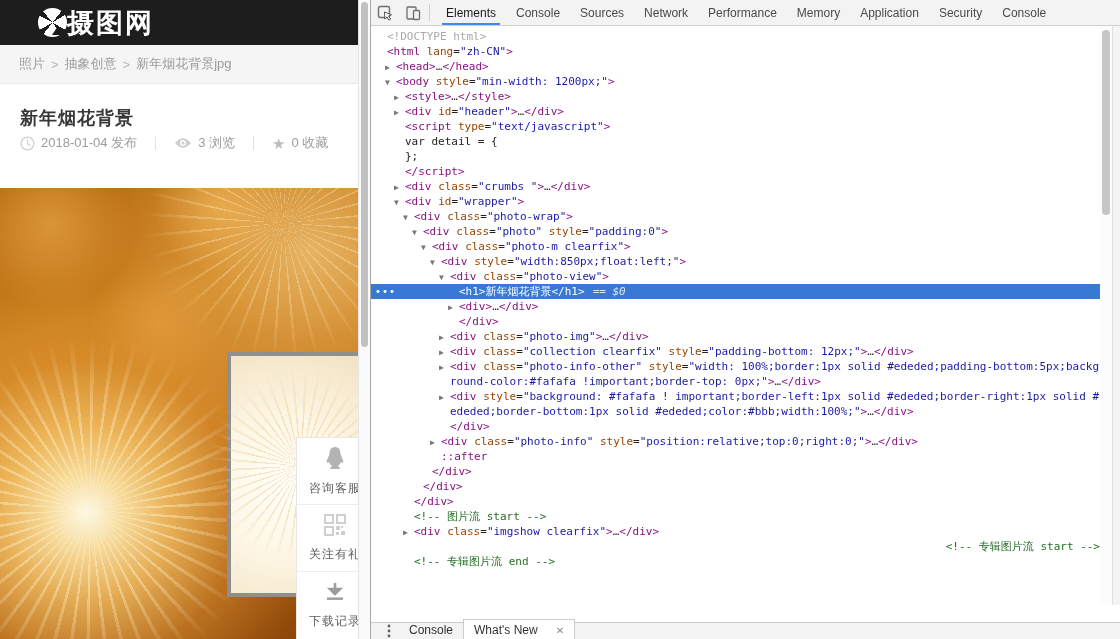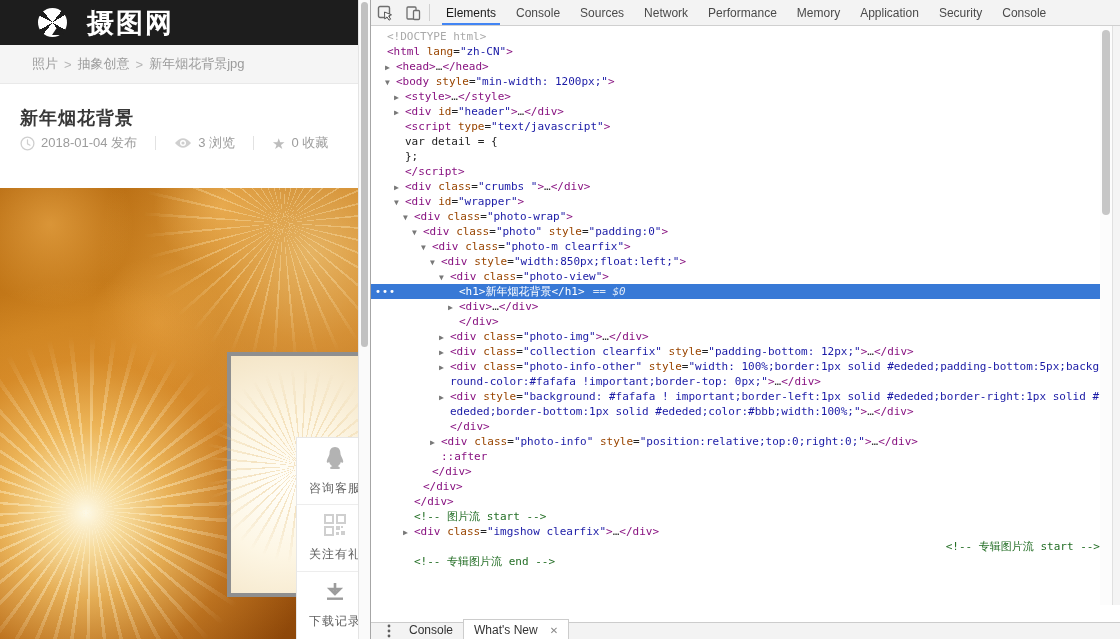--- a/index.html
+++ b/index.html
@@ -2,30 +2,30 @@
 <html><head>
 <meta charset="utf-8">
 <style>
   * { margin:0; padding:0; box-sizing:border-box; }
   html,body { width:1120px; height:639px; overflow:hidden; font-family:"Liberation Sans",sans-serif; background:#fff; }
   #stage { position:relative; width:1120px; height:639px; overflow:hidden; background:#fff; }
 
   
   .site-pane { position:absolute; left:0; top:0; width:358px; height:639px; overflow:hidden; background:#fff; }
   .site-header { position:absolute; left:0; top:0; width:100%; height:45px; background:#1d1d1d; display:flex; align-items:center; padding-left:38px; }
-  .logo-wrap { display:flex; align-items:center; gap:20px; }
+  .logo-wrap { display:flex; align-items:center; gap:0; }
   .logo-icon { width:29px; height:29px; border-radius:50%;
      background:conic-gradient(#fff 0 38deg,#1d1d1d 38deg 58deg,#fff 58deg 120deg,#1d1d1d 120deg 144deg,#fff 144deg 218deg,#1d1d1d 218deg 240deg,#fff 240deg 298deg,#1d1d1d 298deg 320deg,#fff 320deg 360deg);
      position:relative; }
   .logo-icon::after { content:""; position:absolute; right:3px; bottom:2px; width:0; height:0;
      border-left:6px solid transparent; border-right:6px solid transparent; border-bottom:9px solid #1d1d1d; }
   .logo-text { color:#fff; font-size:27px; font-weight:bold; letter-spacing:2px; }
 
   .site-crumbs { position:absolute; left:0; top:45px; width:100%; height:39px; background:#f5f5f5; border-bottom:1px solid #e9e9e9;
-     display:flex; align-items:center; padding-left:32px; font-size:13px; color:#9b9b9b; }
+     display:flex; align-items:center; padding-left:19px; font-size:13px; color:#9b9b9b; }
   .site-crumbs .sep { margin:0 6px; color:#b5b5b5; }
 
   .photo-card { position:absolute; left:0; top:84px; width:100%; height:104px; background:#fff; }
   .photo-title { position:absolute; left:20px; top:22px; font-size:18px; font-weight:bold; color:#383838; letter-spacing:1px; }
   .photo-meta { position:absolute; left:20px; top:50px; display:flex; align-items:center; font-size:13px; color:#9c9c9c;justify-content:flex-end; }
   .photo-meta .m-ico { display:inline-flex; margin-right:6px; }
   .photo-meta .m-sep { width:1px; height:14px; background:#e2e2e2; margin:0 18px; }
   .star-glyph { color:#bdbdbd; font-size:15px; margin-right:6px; line-height:1; }
 
   .photo-view-area { position:absolute; left:0; top:188px; width:358px; height:451px; overflow:hidden;
@@ -95,21 +95,21 @@
 
   .dt-nodecrumbs { position:absolute; left:0; top:605px; width:100%; height:17px; background:#f3f3f3; border-top:1px solid #ccc;
      display:flex; align-items:center; padding-left:6px; font-size:12px; color:#333; overflow:hidden; }
   .node-crumb { margin-right:13px; white-space:nowrap; }
   .node-crumb.active { background:#3879d6; color:#fff; padding:0 5px; border-radius:2px; margin-right:0; }
 
   .dt-drawer { position:absolute; left:0; top:622px; width:100%; height:17px; background:#f3f3f3; border-top:1px solid #ccc;
      display:flex; align-items:flex-end; padding-left:8px; }
   .drawer-menu { width:20px; display:flex; align-items:center; justify-content:center; padding-bottom:1px; }
   .drawer-tab { font-size:12px; color:#333; padding:3px 10px 2px 10px; }
-  .drawer-tab.boxed { background:#fff; border:1px solid #ccc; border-bottom:none; display:flex; align-items:center; gap:12px; }
+  .drawer-tab.boxed { background:#fff; border:1px solid #ccc; border-bottom:none; display:flex; align-items:center; gap:18px; }
   .drawer-close { color:#888; font-size:10px; }
 </style>
 </head>
 <body>
 
 <div id="stage">
 
   <div class="site-pane">
 
     <div class="site-header">

